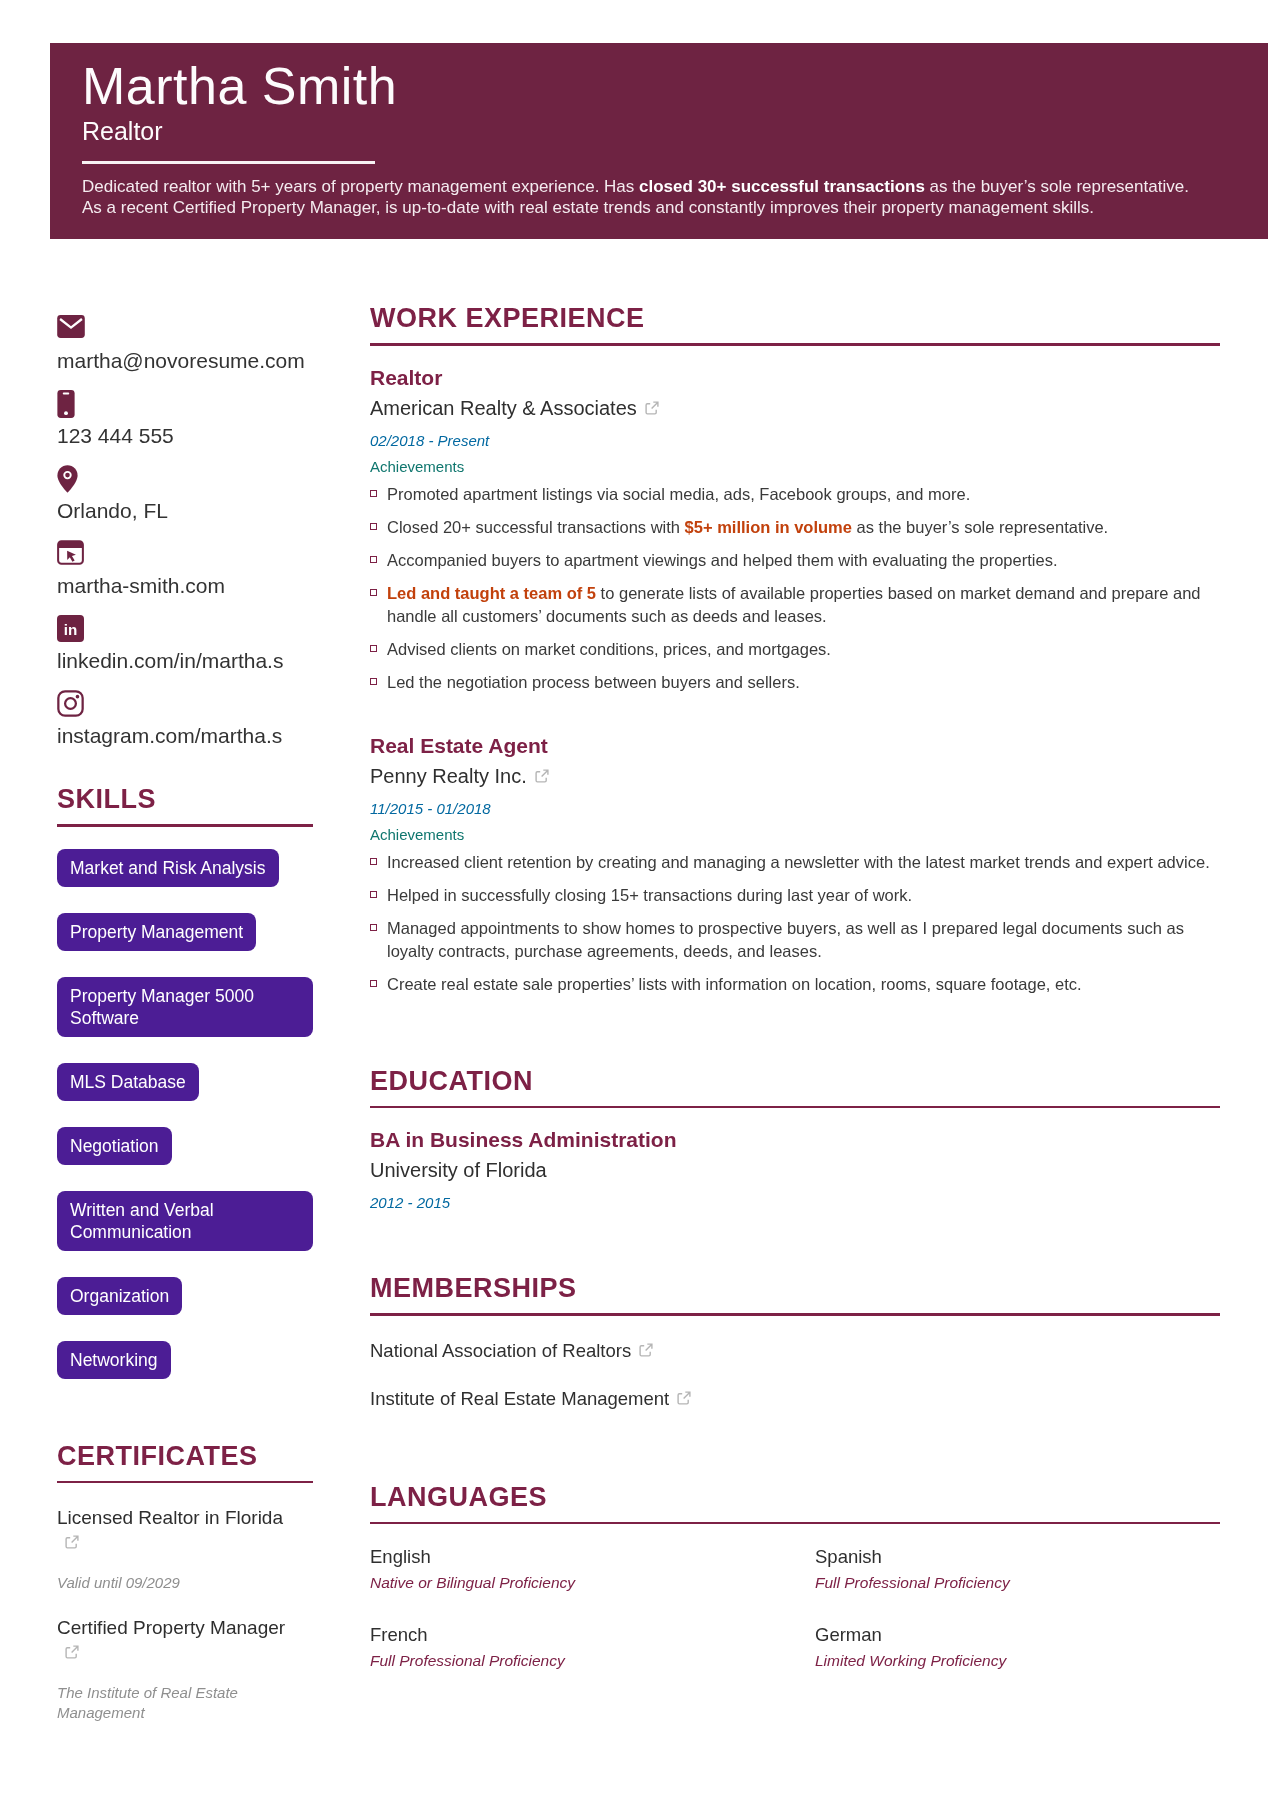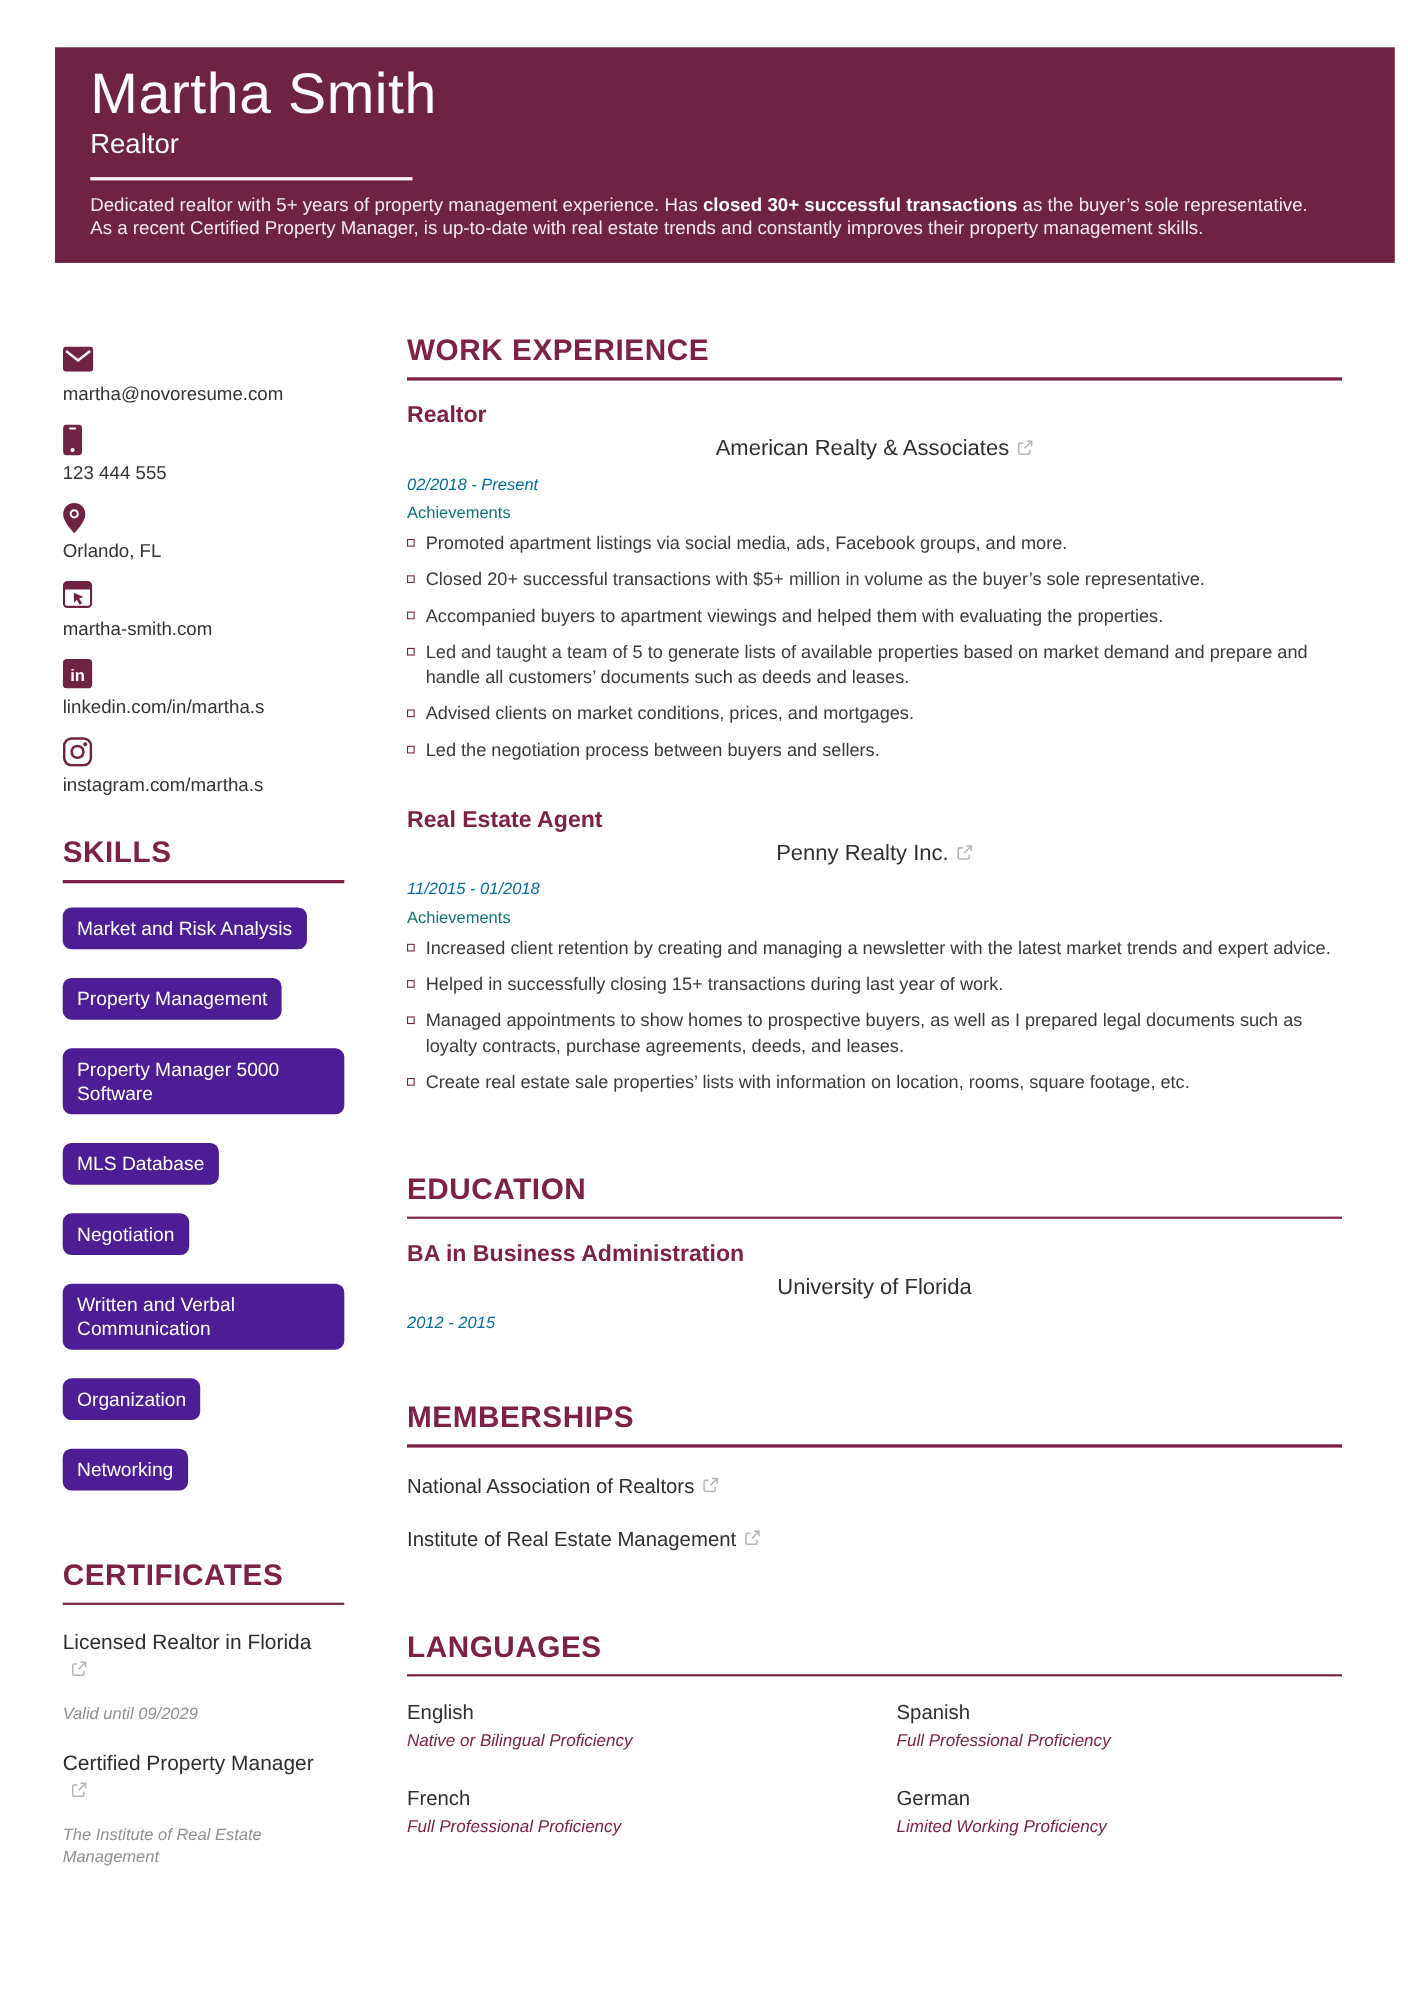--- a/index.html
+++ b/index.html
@@ -23,46 +23,46 @@
 
   
   .sec-h { font-size:27px; font-weight:bold; color:#7D2146; letter-spacing:.5px; }
   .sec-rule { height:2.5px; background:#7D2146; margin-top:9px; }
 
   
   .contact { margin-top:15px; }
   .c-item { margin-bottom:17px; }
   .c-icon { height:28px; color:#15803d; }
   .c-icon svg { display:block; }
-  .c-text { margin-top:6px; font-size:17px; color:#333333; }
+  .c-text { margin-top:6px; font-size:21px; color:#333333; }
 
   
   .skills { margin-top:36px; }
   .tags { margin-top:22px; }
   .tag {
     display:table; background:#4c1d95; color:#ffffff; font-size:17.5px; line-height:22px;
     padding:8px 13px; border-radius:8px; margin-bottom:26px; max-width:256px;
   }
 
   
   .certs { margin-top:62px; }
   .cert-item { margin-top:22px; }
   .cert-title { font-size:19px; line-height:25px; color:#2e2e2e; width:230px; }
   .cert-sub { margin-top:18px; font-style:italic; font-size:15px; line-height:20px; color:#8f8f8f; width:215px; }
 
   
   .job { margin-top:20px; }
   .job + .job { margin-top:40px; }
   .job-title { font-size:21px; font-weight:bold; color:#7D2146; }
-  .job-company { font-size:20px; color:#2f2f2f; margin-top:7px;text-align:center; }
+  .job-company { font-size:20px; color:#2f2f2f; margin-top:7px; }
   .job-dates { font-size:15px; font-style:italic; color:#0369a1; margin-top:12px; }
   .job-ach { font-size:15px; color:#0f766e; margin-top:9px; }
   .bullets { margin-top:8px; }
   .bullet { position:relative; padding-left:17px; font-size:16.5px; line-height:23px; color:#3a3a3a; margin-bottom:10px; }
-  .bullet .bold { font-weight:normal; color:#404040; }
+  .bullet .bold { font-weight:bold; color:#c2410c; }
   .bullet-sq { position:absolute; left:0; top:7px; width:7px; height:7px; border:1.5px solid #7D2146; background:#fff; }
 
   .edu-sec { margin-top:70px; }
   .mem-sec { margin-top:62px; }
   .lang-sec { margin-top:72px; }
 
   .mem-item { font-size:18.5px; color:#2f2f2f; margin-top:26px; }
   .mem-item:first-of-type { margin-top:24px; }
 
   .lang-grid { margin-top:22px; display:grid; grid-template-columns:445px 405px; row-gap:32px; }

